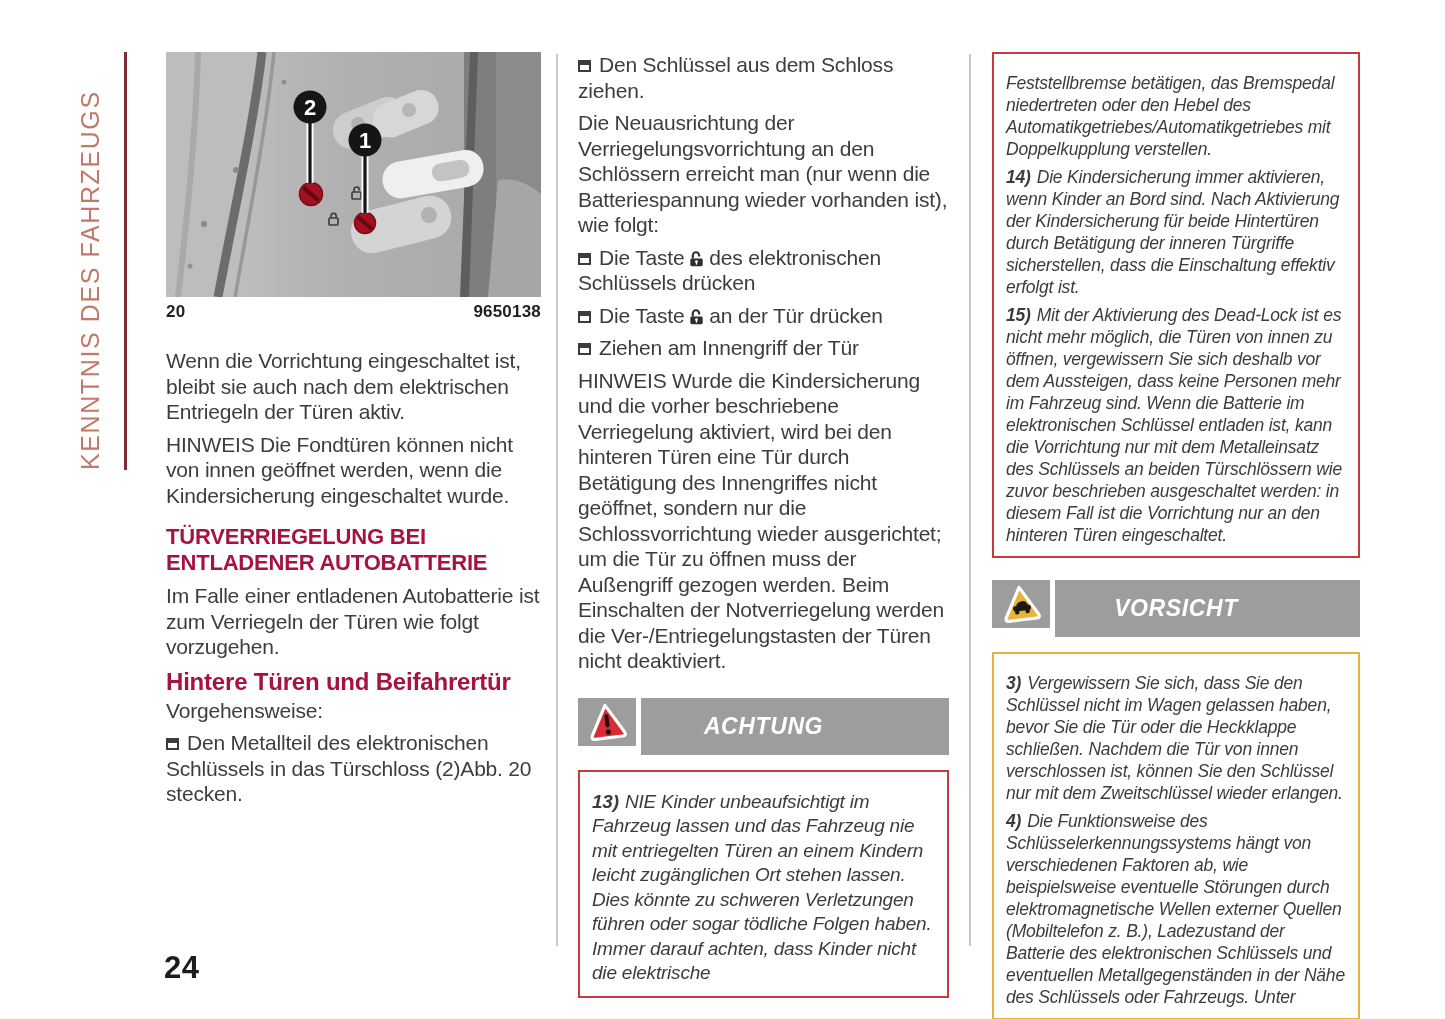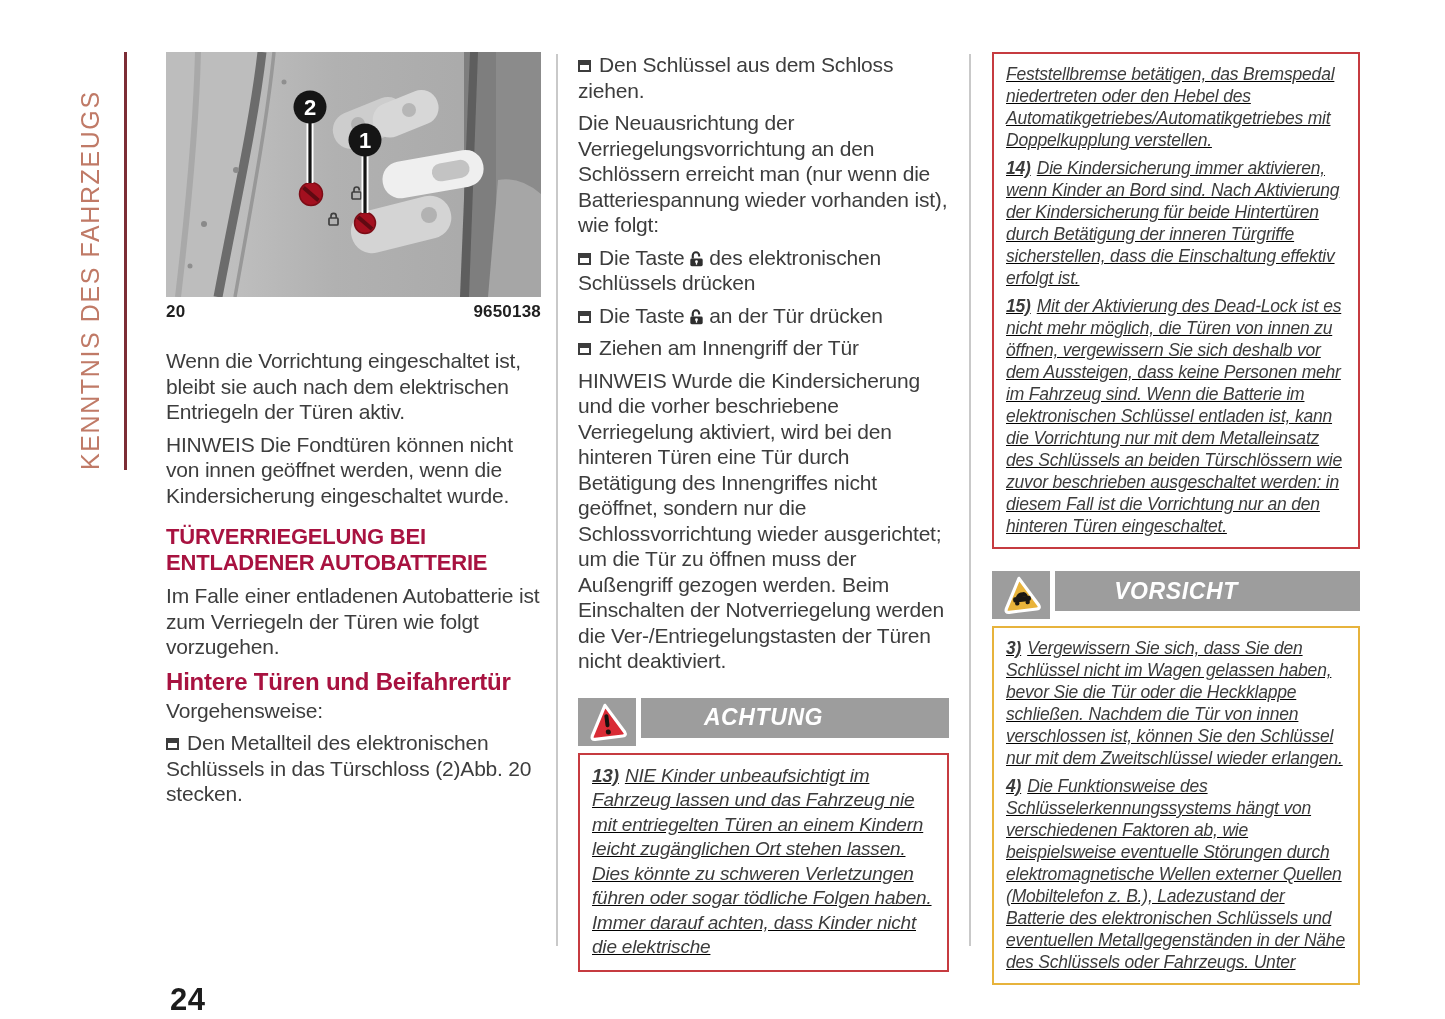--- a/index.html
+++ b/index.html
@@ -58,55 +58,54 @@
     letter-spacing: -0.2px; margin: 8px 0 2px;
   }
   .sq {
     display: inline-block; width: 13px; height: 12px;
     border: 2px solid #3c3c3c; border-top-width: 5px;
     margin-right: 8px;
   }
   .lockicon { vertical-align: -2px; margin: 0 5px; }
 
   
-  .warn-bar { position: relative; display: flex; height: 40px; }
+  .warn-bar { position: relative; display: flex; height: 57px; }
   .warn-bar .icon-cell {
     width: 58px; height: 48px; background: #9d9d9d; flex: none;
     display: flex; align-items: center; justify-content: center;
   }
   .warn-bar .bar-rest { flex: 1; background: #9d9d9d; margin-left: 5px; }
   .warn-bar .bar-title {
     position: absolute; inset: 0;
     display: flex; align-items: center; justify-content: center;
     color: #ffffff; font-weight: 700; font-style: italic;
     font-size: 23px; letter-spacing: 0.6px;
   }
   .mt-col2bar { margin-top: 24px; }
   .mt-col3bar { margin-top: 22px; }
 
   
-  .ibox { padding: 9px 12px 10px; margin-top: 15px; text-decoration: underline; }
+  .ibox { padding: 18px 12px 10px; margin-top: 15px; }
   .attn-border { border: 2.5px solid #c63b40; }
   .caut-border { border: 2.5px solid #e7b33c; }
   .ibox p {
     font-style: italic; color: #3c3c3c;
     font-size: 19px; line-height: 24.5px;
     letter-spacing: -0.2px; margin: 0 0 6px;
   }
   .ibox p:last-child { margin-bottom: 0; }
   .col3 .ibox { margin-top: 0; }
   .col3 .ibox p { font-size: 17.5px; line-height: 22px; }
   .marker { font-weight: 700; font-style: italic; margin-right: 6px; }
   .marker:empty { display: none; }
 
   .pagenum {
-    position: absolute; left: 170px; top: 950px;
+    position: absolute; left: 164px; top: 950px;
     font-size: 31px; font-weight: 800; color: #1c1c1c;
     letter-spacing: 0.5px;
-    margin-top: 32px;
   }
 </style>
 </head>
 <body>
 
 <div class="page">
 
   <div class="sidebar-label">KENNTNIS DES FAHRZEUGS</div>
   <div class="sidebar-rule"></div>
 

